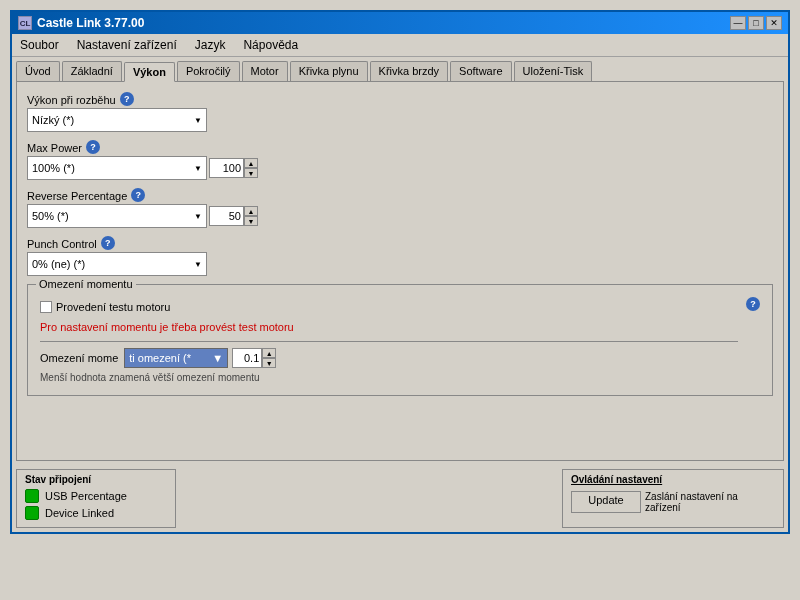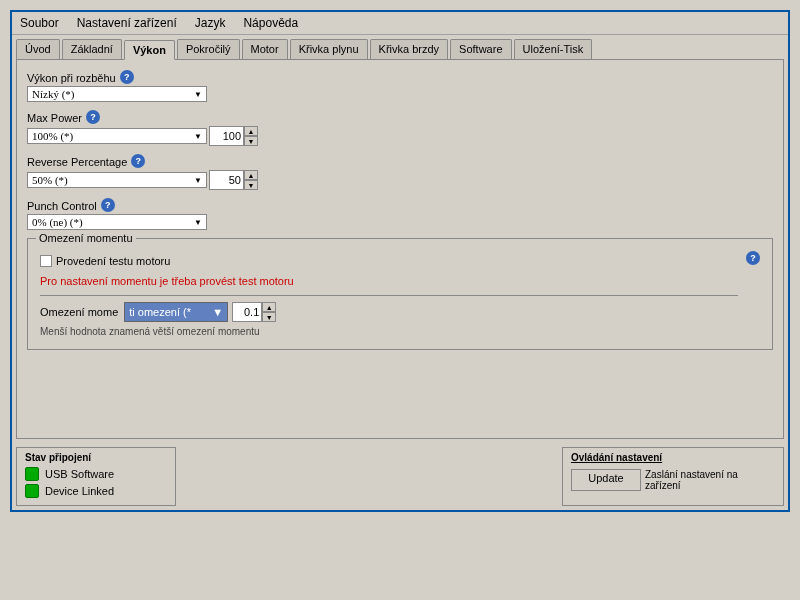--- a/index.html
+++ b/index.html
@@ -116,26 +116,25 @@
       display: flex;
       align-items: center;
       gap: 2px;
     }
     .dropdown {
       background: white;
       border: 1px solid #888;
       padding: 2px 4px;
       font-size: 11px;
       width: 180px;
-      height: 16px;
+      height: 24px;
       display: flex;
       align-items: center;
       justify-content: space-between;
       cursor: pointer;
-      font-family: Liberation Serif, serif;
     }
     .dropdown-arrow {
       font-size: 8px;
     }
     .spinner-input {
       width: 35px;
       height: 20px;
       border: 1px solid #888;
       background: white;
       text-align: right;
@@ -317,20 +316,33 @@
       font-size: 9px;
       font-weight: bold;
       cursor: pointer;
     }
   </style>
 </head>
 <body>
 
 <div class="window">
 
+  <div class="title-bar">
+    <div class="title-bar-left">
+      <div class="title-icon">
+        <span>CL</span>
+      </div>
+      <span>Castle Link 3.77.00</span>
+    </div>
+    <div class="title-buttons">
+      <div class="title-btn">—</div>
+      <div class="title-btn">□</div>
+      <div class="title-btn">✕</div>
+    </div>
+  </div>
 
   <div class="menubar">
     <span class="menubar-item">Soubor</span>
     <span class="menubar-item">Nastavení zařízení</span>
     <span class="menubar-item">Jazyk</span>
     <span class="menubar-item">Nápověda</span>
   </div>
 
   <div class="tabs-row">
     <div class="tab">Úvod</div>
@@ -445,21 +457,21 @@
         </div>
       </div>
     </div>
   </div>
 
   <div class="status-bar">
     <div class="status-left">
       <div class="status-title">Stav připojení</div>
       <div class="status-item">
         <div class="led"></div>
-        <span>USB Software</span>
+        <span>USB Percentage</span>
       </div>
       <div class="status-item">
         <div class="led"></div>
         <span>Device Linked</span>
       </div>
     </div>
     <div class="status-right">
       <div class="status-right-title">Ovládání nastavení</div>
       <div class="status-right-row">
         <div class="action-btn">Update</div>

